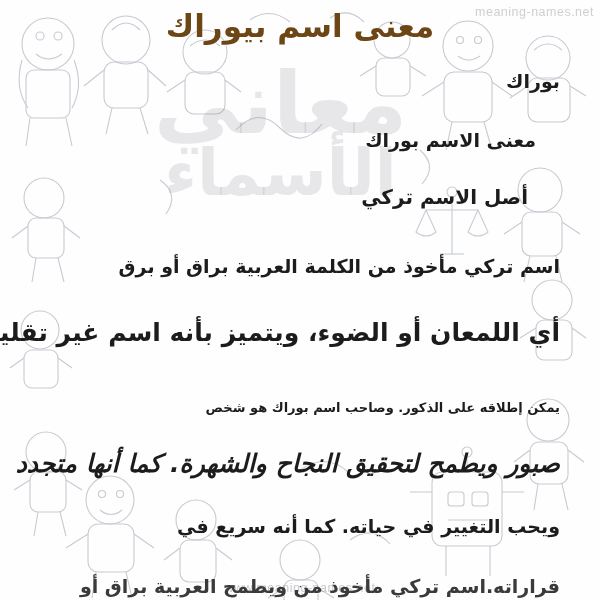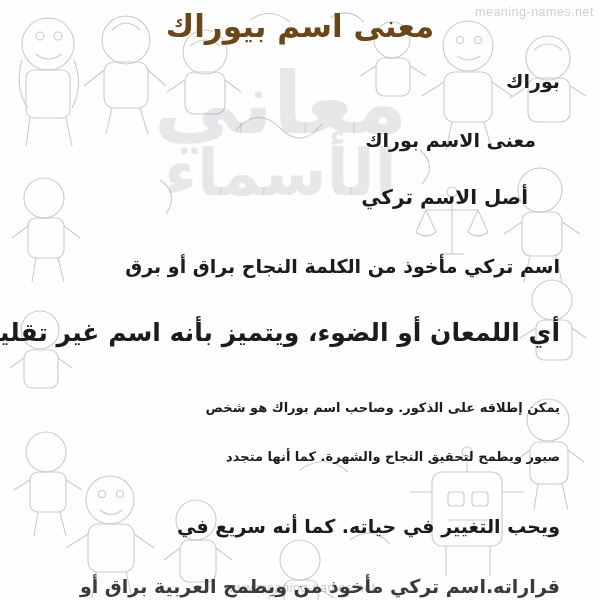--- a/index.html
+++ b/index.html
@@ -122,21 +122,21 @@
     text-shadow: 0 1px 0 rgba(255,255,255,0.6);
   }
 
   
   .l0  { position:absolute; top:   8px; right: 40px; font-size: 19px; }
   .l1  { position:absolute; top:  67px; right: 64px; font-size: 19px; }
   .l2  { position:absolute; top: 123px; right: 72px; font-size: 20px; }
   .l3  { position:absolute; top: 193px; right: 40px; font-size: 19px; }
   .l4  { position:absolute; top: 256px; right: 40px; font-size: 25px; }
   .l5  { position:absolute; top: 338px; right: 40px; font-size: 13px; }
-  .l6  { position:absolute; top: 387px; right: 40px; font-size: 13px; }
+  .l6  { position:absolute; top: 387px; right: 40px; font-size: 25px; font-style: italic; }
   .l7  { position:absolute; top: 453px; right: 40px; font-size: 19px; text-align: right; }
   .l8  { position:absolute; top: 513px; right: 40px; font-size: 19px; color:#3a3a3a; }
 </style>
 </head>
 <body>
 
 <div class="page">
 
   <div class="bg-layer">
     <svg class="bg-svg" viewBox="0 0 600 600" xmlns="http://www.w3.org/2000/svg">
@@ -263,21 +263,21 @@
   </div>
 
   <div class="content">
 
     <div class="title">معنى اسم بيوراك</div>
 
     <div class="body-text">
       <div class="line l0">بوراك</div>
       <div class="line l1">معنى الاسم بوراك</div>
       <div class="line l2">أصل الاسم تركي</div>
-      <div class="line l3">اسم تركي مأخوذ من الكلمة النجاح براق أو برق</div>
+      <div class="line l3">اسم تركي مأخوذ من الكلمة العربية براق أو برق</div>
       <div class="line l4">أي اللمعان أو الضوء، ويتميز بأنه اسم غير تقليدي</div>
       <div class="line l5">يمكن إطلاقه على الذكور. وصاحب اسم بوراك هو شخص</div>
       <div class="line l6">صبور ويطمح لتحقيق النجاح والشهرة. كما أنها متجدد</div>
       <div class="line l7">ويحب التغيير في حياته. كما أنه سريع في</div>
       <div class="line l8">قراراته.اسم تركي مأخوذ من ويطمح العربية براق أو</div>
     </div>
 
   </div>
 </div>
 

